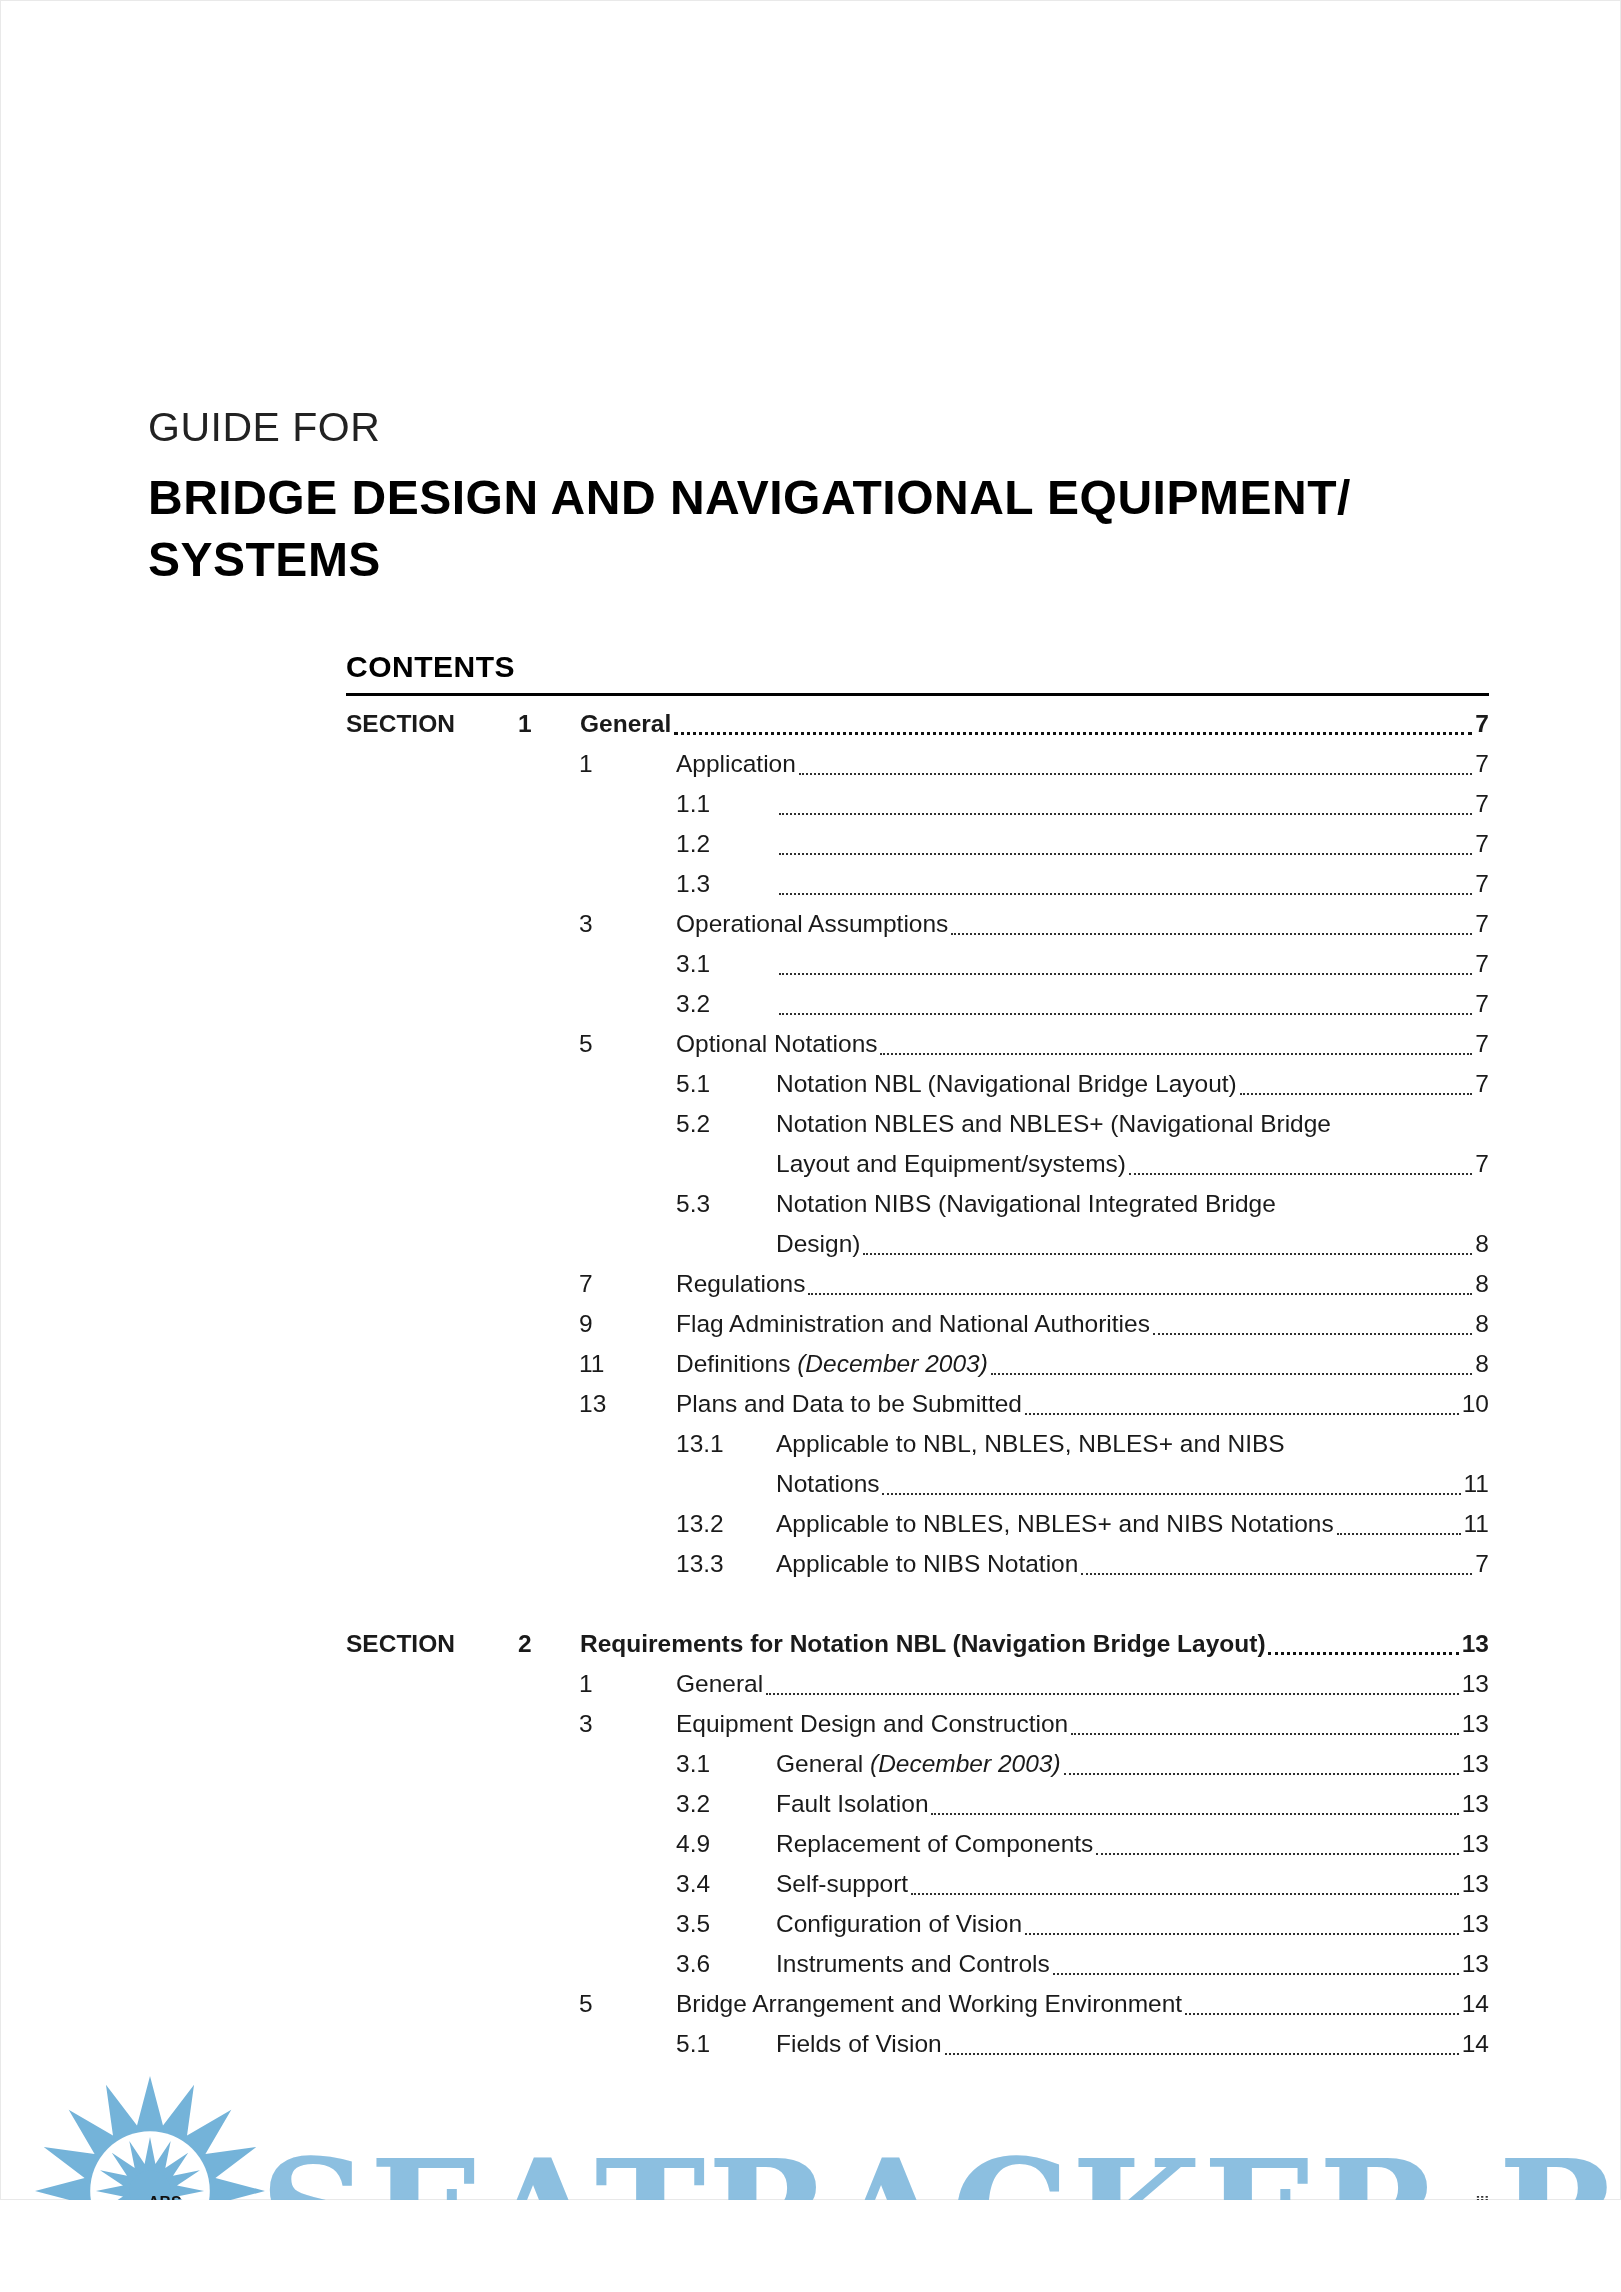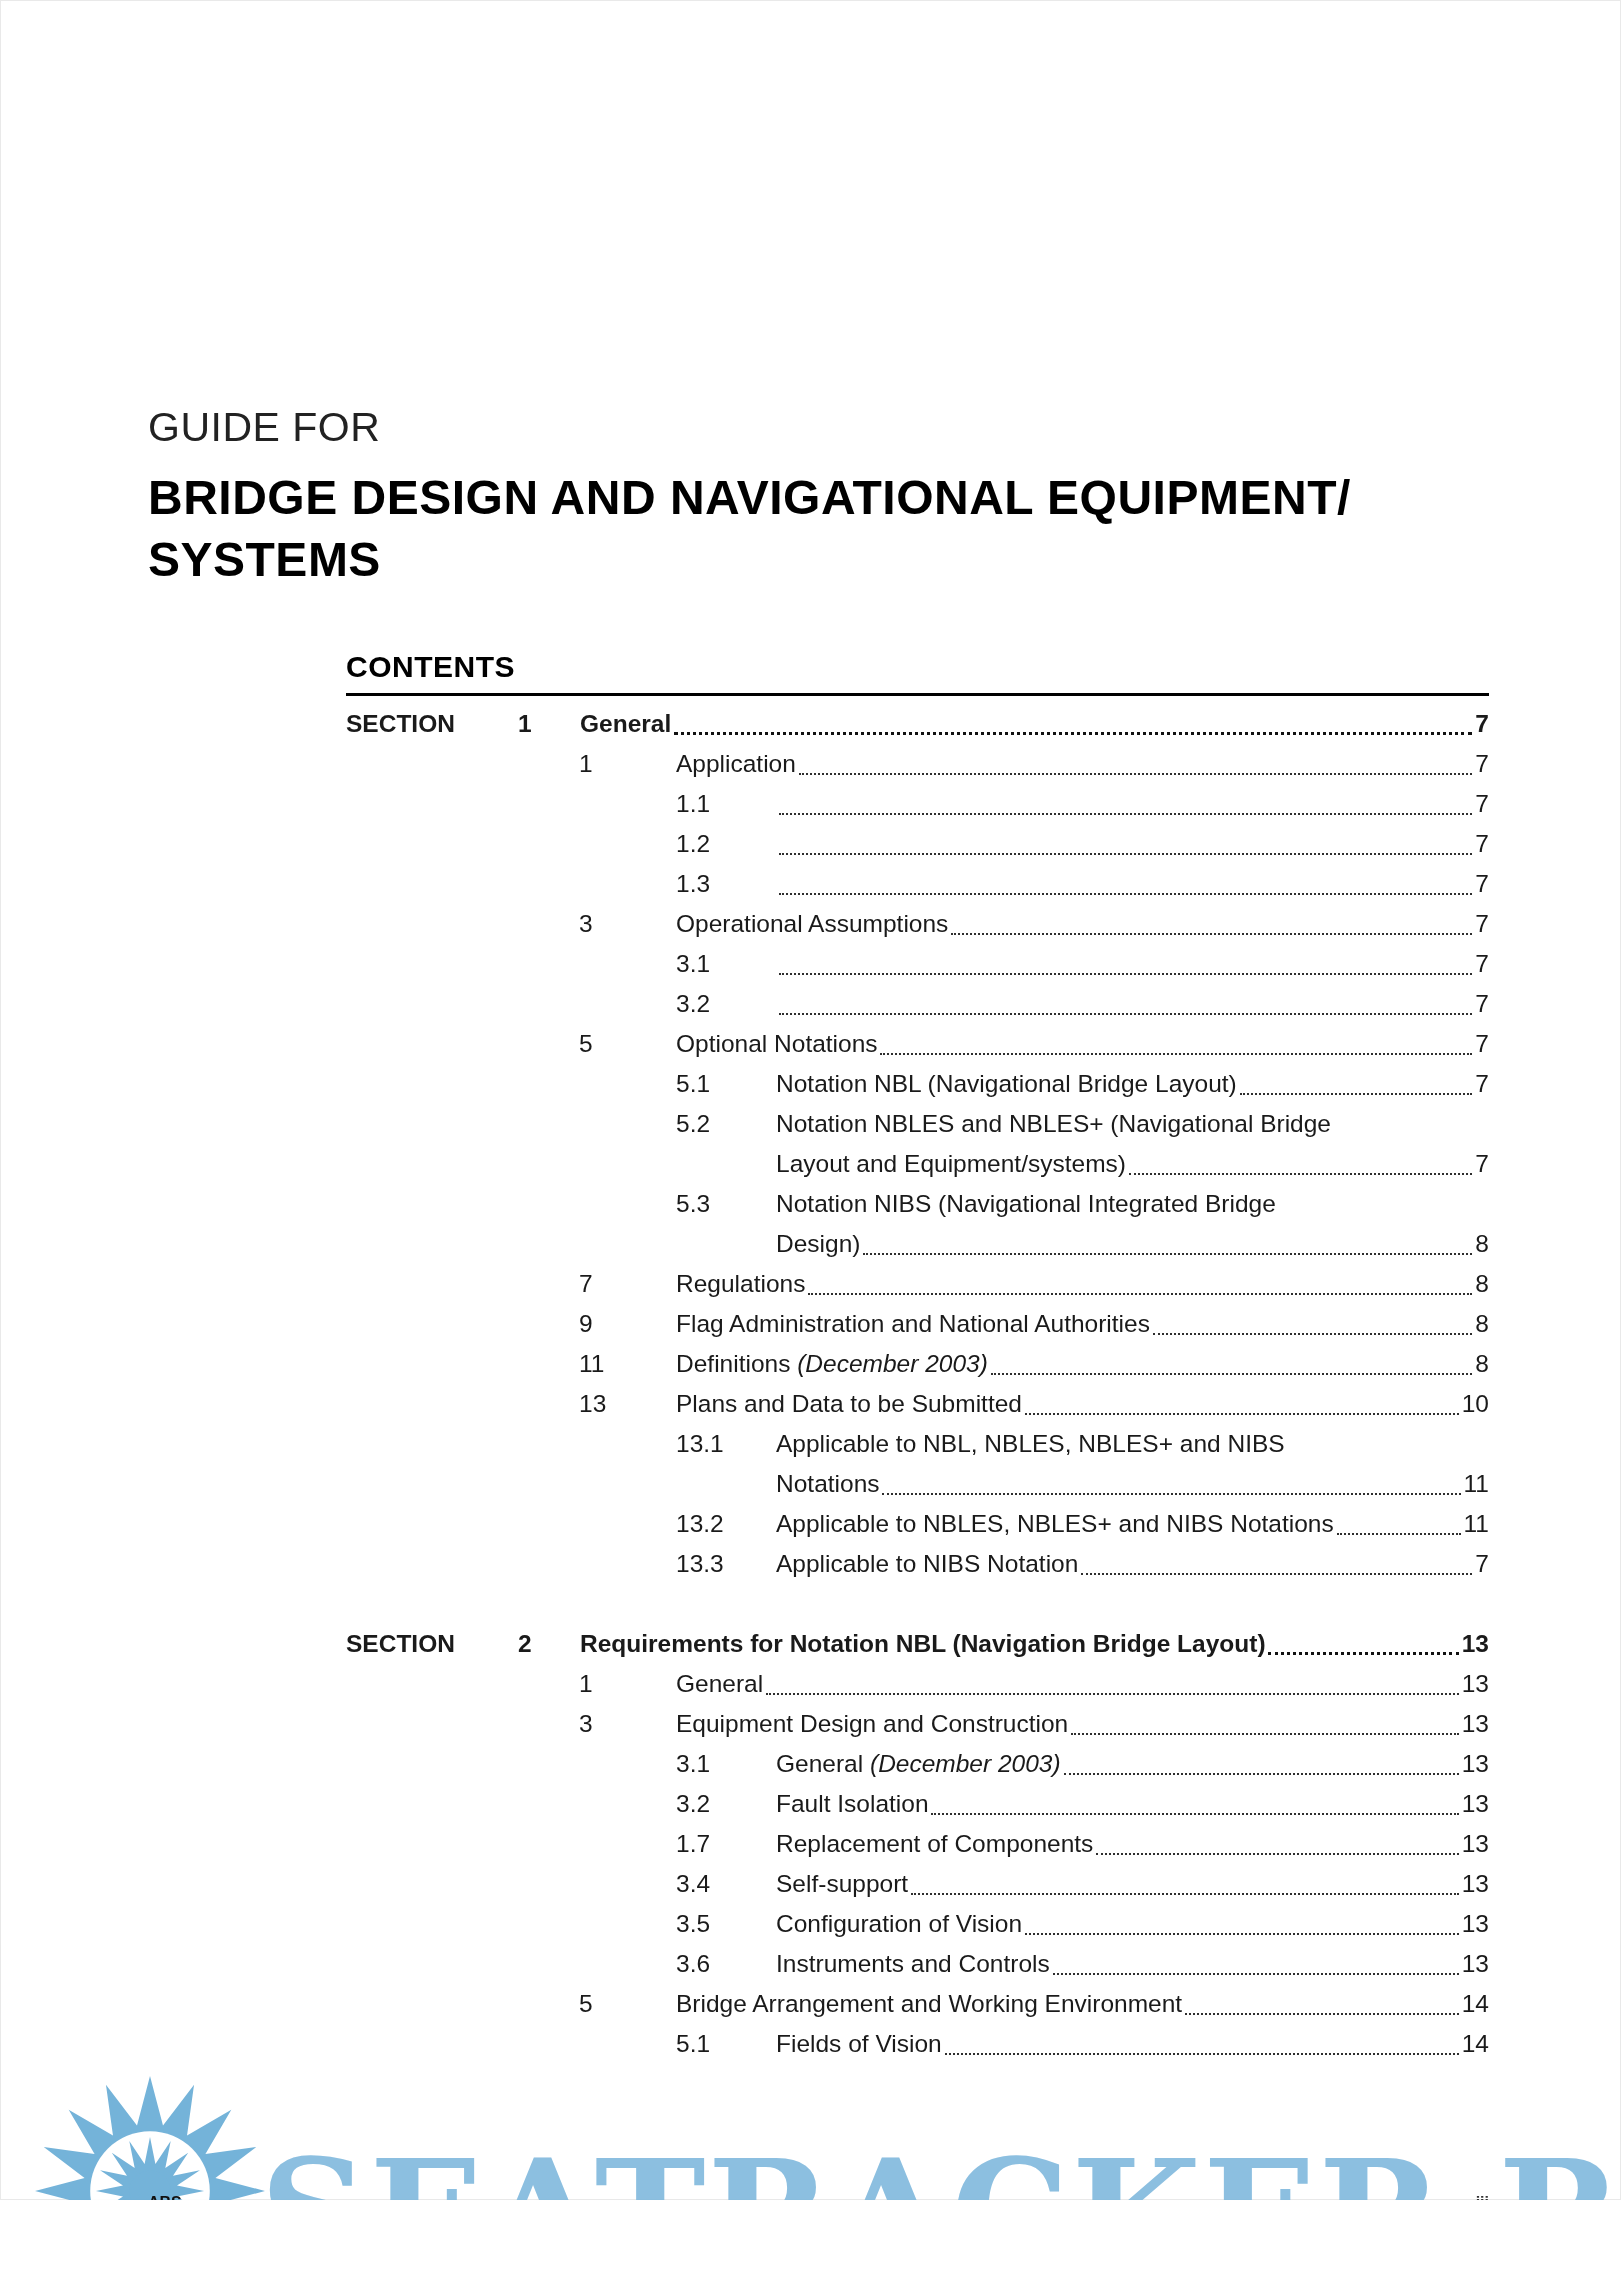--- a/index.html
+++ b/index.html
@@ -315,21 +315,21 @@
           <span class="num">3.2</span>
           <div class="entry">
             <div class="line">
               <span class="txt">Fault Isolation</span>
               <span class="leader"></span>
               <span class="page-num">13</span>
             </div>
           </div>
         </div>
         <div class="toc-row lvl2">
-          <span class="num">1.7</span>
+          <span class="num">4.9</span>
           <div class="entry">
             <div class="line">
               <span class="txt">Replacement of Components</span>
               <span class="leader"></span>
               <span class="page-num">13</span>
             </div>
           </div>
         </div>
         <div class="toc-row lvl2">
           <span class="num">3.4</span>

